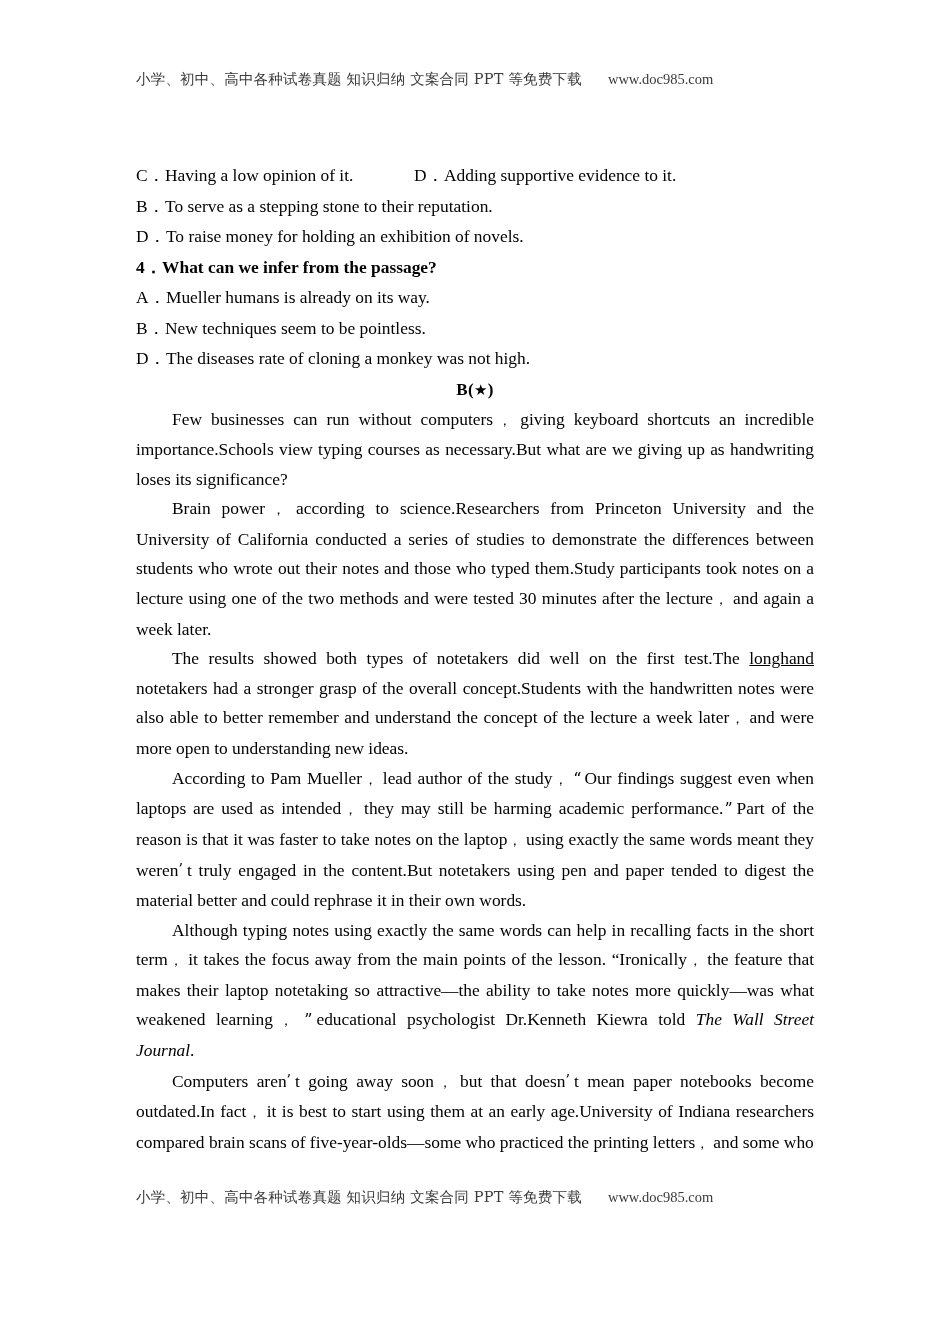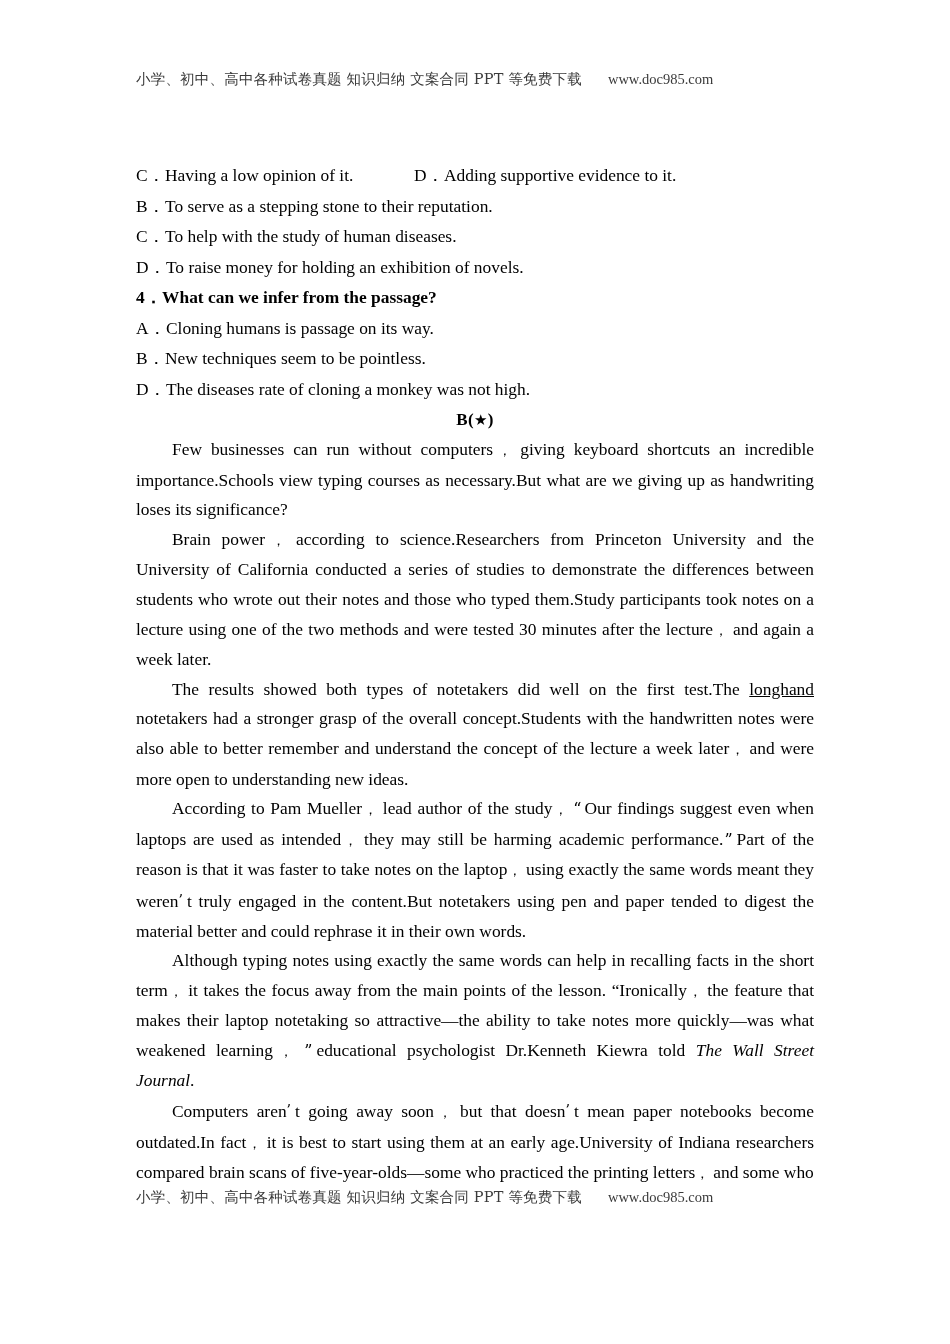--- a/index.html
+++ b/index.html
@@ -153,31 +153,28 @@
   <div class="content">
 
     <div class="opt-row two-col">
       <span class="col col-a"><span class="opt-label">C．</span><span class="opt-text">Having a low opinion of it.</span></span><span class="col"><span class="opt-label">D．</span><span class="opt-text">Adding supportive evidence to it.</span></span>
     </div>
 
     <div class="opt-row">
       <span class="opt-label">B．</span><span class="opt-text">To serve as a stepping stone to their reputation.</span>
     </div>
     <div class="opt-row">
-      <span class="opt-label">C．</span><span class="opt-text">To help with the study of human diseases.</span>
-    </div>
-    <div class="opt-row">
       <span class="opt-label">D．</span><span class="opt-text">To raise money for holding an exhibition of novels.</span>
     </div>
 
     <div class="q-row">
       <span class="q-num">4．</span><span>What can we infer from the passage?</span>
     </div>
     <div class="opt-row">
-      <span class="opt-label">A．</span><span class="opt-text">Cloning humans is passage on its way.</span>
+      <span class="opt-label">A．</span><span class="opt-text">Mueller humans is already on its way.</span>
     </div>
     <div class="opt-row">
       <span class="opt-label">B．</span><span class="opt-text">New techniques seem to be pointless.</span>
     </div>
     <div class="opt-row">
       <span class="opt-label">D．</span><span class="opt-text">The diseases rate of cloning a monkey was not high.</span>
     </div>
 
     <div class="section-heading">
       <span>B</span><span>(</span><span class="star">★</span><span>)</span>

